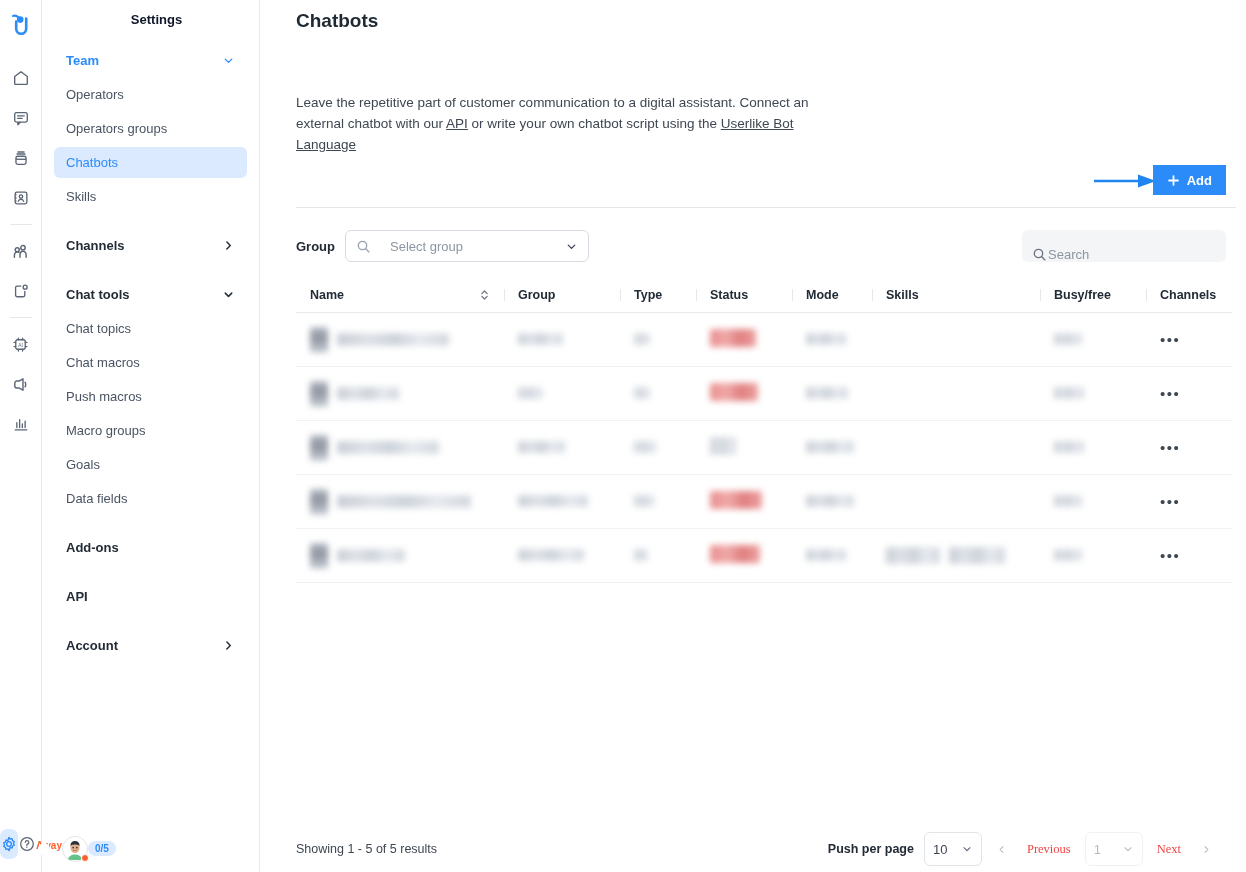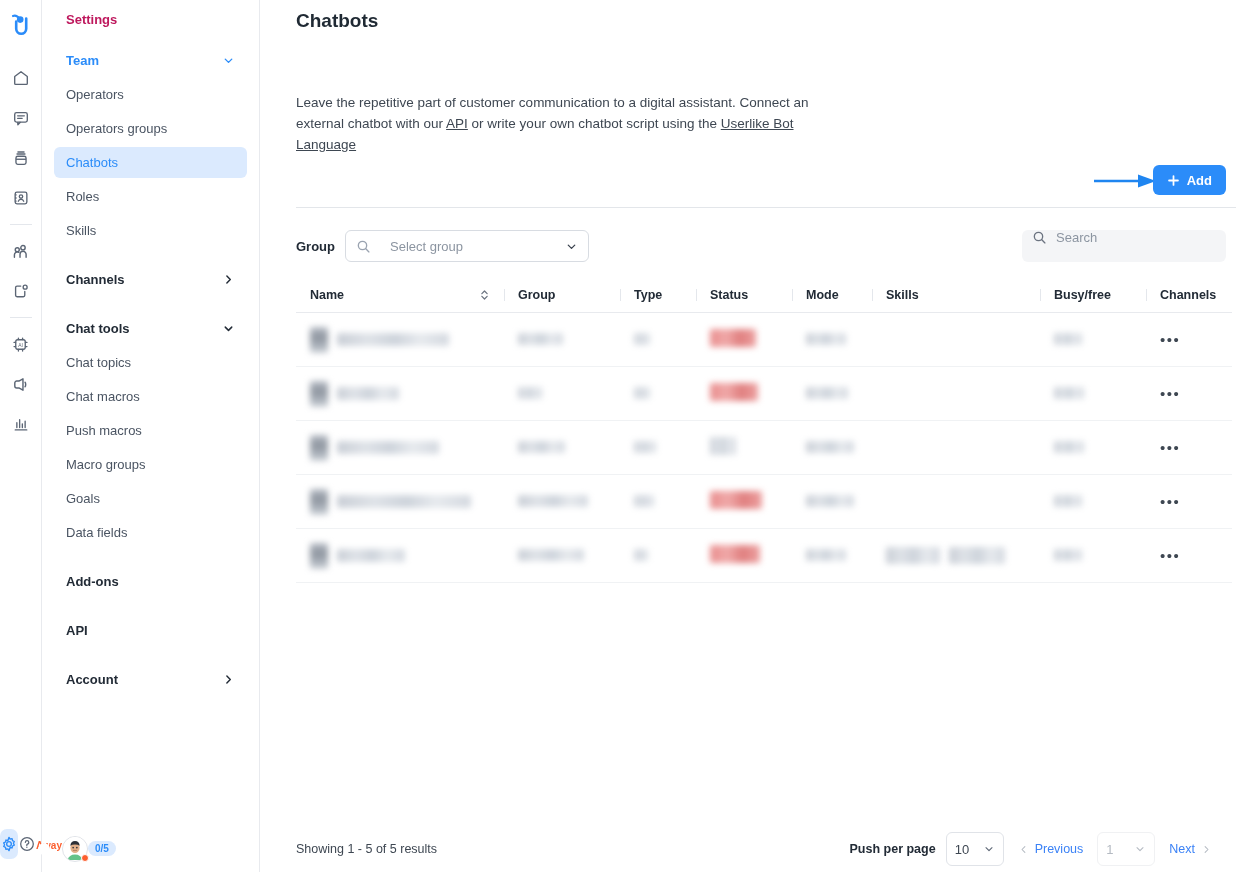--- a/index.html
+++ b/index.html
@@ -56,21 +56,21 @@
     margin-top: 9px; font-size: 10px; color: #2b8cf9; font-weight: bold;
     background: #dbeafe; border-radius: 8px; padding: 2px 7px;
   }
 
   
   .nav {
     width: 218px; flex: 0 0 218px; height: 872px;
     background: #ffffff; border-right: 1px solid #e8eaee;
     padding: 0 12px;
   }
-  .nav-title { font-size: 13px; font-weight: bold; color: #be185d; padding: 12px 0 0 12px; }
+  .nav-title { font-size: 13px; font-weight: bold; color: #0f172a; padding: 12px 0 0 12px; text-align: center; }
   .nav-group {
     display: flex; align-items: center; justify-content: space-between;
     padding: 8px 12px; margin-top: 18px; cursor: pointer;
     font-size: 13px; font-weight: bold; color: #222b36;
   }
   .nav-group.accent { color: #2b8cf9; }
   .nav-item {
     padding: 8px 12px; font-size: 13px; color: #4a5462;
     border-radius: 6px; cursor: pointer; margin-top: 3px;
   }
@@ -87,41 +87,41 @@
   .lead {
     margin-top: 60px; font-size: 13.5px; line-height: 21px; color: #3e4752;
     max-width: 550px;
   }
   .lead a { color: #3e4752; text-decoration: underline; cursor: pointer; }
   .divider { height: 1px; background: #e3e6ea; margin-top: 52px; }
 
   .add-row { position: relative; height: 0; }
   .btn-add {
     position: absolute; right: 10px; top: -43px;
-    background: #2b8cf9; color: #fff; border: none; border-radius: 6px;
+    background: #2b8cf9; color: #fff; border: none; border-radius: 0;
     height: 30px; padding: 0 14px; font-size: 13px; font-weight: bold;
     display: inline-flex; align-items: center; gap: 7px; cursor: pointer;
     font-family: "Liberation Sans", sans-serif;
   }
   .arrow-anno {
     position: absolute; right: 76px; top: -34px; width: 66px; height: 14px;
     pointer-events: none;
   }
 
   .filters { display: flex; align-items: center; margin-top: 22px; }
   .group-label { font-size: 13px; font-weight: bold; color: #222b36; margin-right: 10px; }
   .select-group {
     width: 244px; height: 32px; border: 1px solid #d8dce2; border-radius: 6px;
     display: flex; align-items: center; padding: 0 10px; gap: 19px; cursor: pointer;
     background: #fff;
   }
   .select-group .ph { font-size: 13px; color: #8c95a1; flex: 1 1 auto; }
   .searchbox {
     margin-left: auto; width: 204px; height: 32px; background: #f4f5f7;
-    border-radius: 6px; display: flex; align-items: flex-start; padding: 0 10px; gap: 9px;
+    border-radius: 6px; display: flex; align-items: flex-end; padding: 0 10px; gap: 1px;
     margin-right: 10px;
   }
   .searchbox input {
     border: none; outline: none; background: transparent; font-size: 13px;
     color: #4a5462; width: 100%; font-family: "Liberation Sans", sans-serif;
   }
   .searchbox input::placeholder { color: #8c95a1; }
 
   
   table.grid { width: calc(100% - 10px); border-collapse: collapse; margin-top: 26px; table-layout: fixed; }
@@ -157,22 +157,22 @@
   }
   .showing { font-size: 12.5px; color: #3e4752; }
   .pager { margin-left: auto; display: flex; align-items: center; gap: 0px; }
   .ipp-label { font-size: 12.5px; font-weight: bold; color: #222b36; margin-right: 10px; }
   .mini-select {
     width: 58px; height: 34px; border: 1px solid #e0e3e8; border-radius: 6px;
     display: flex; align-items: center; justify-content: space-between;
     padding: 0 8px; font-size: 13px; color: #3e4752; cursor: pointer; background:#fff;
   }
   .pg-btn {
-    display: inline-flex; align-items: center; gap: 6px; font-size: 12.5px;
-    color: #3b82f6; padding: 0 14px; cursor: pointer;
+    display: inline-flex; align-items: center; gap: 20px; font-size: 12.5px;
+    color: #ef4444; padding: 0 14px; cursor: pointer; font-family: Liberation Serif, serif;
   }
   .pg-sel {
     width: 58px; height: 34px; border: 1px solid #f0f1f3; border-radius: 6px;
     display: flex; align-items: center; justify-content: space-between;
     padding: 0 8px; font-size: 13px; color: #b4bac2; cursor: pointer; background:#fff;
   }
   svg { display: block; }
 </style>
 </head>
 <body>
@@ -293,21 +293,20 @@
       <span>Team</span>
       <span class="chev">
         <svg width="13" height="13" viewBox="0 0 16 16" fill="none" stroke="#2b8cf9" stroke-width="1.7" stroke-linecap="round" stroke-linejoin="round">
             <path d="M4 6.3l4 4 4-4"></path>
           </svg>
       </span>
     </div>
     <div class="nav-item">Operators</div>
     <div class="nav-item">Operators groups</div>
     <div class="nav-item selected">Chatbots</div>
-    <div class="nav-item">Roles</div>
     <div class="nav-item">Skills</div>
 
     <div class="nav-group">
       <span>Channels</span>
       <span class="chev">
         <svg width="13" height="13" viewBox="0 0 16 16" fill="none" stroke="#222b36" stroke-width="1.8" stroke-linecap="round" stroke-linejoin="round">
             <path d="M6 3.8l4.2 4.2L6 12.2"></path>
           </svg>
       </span>
     </div>

